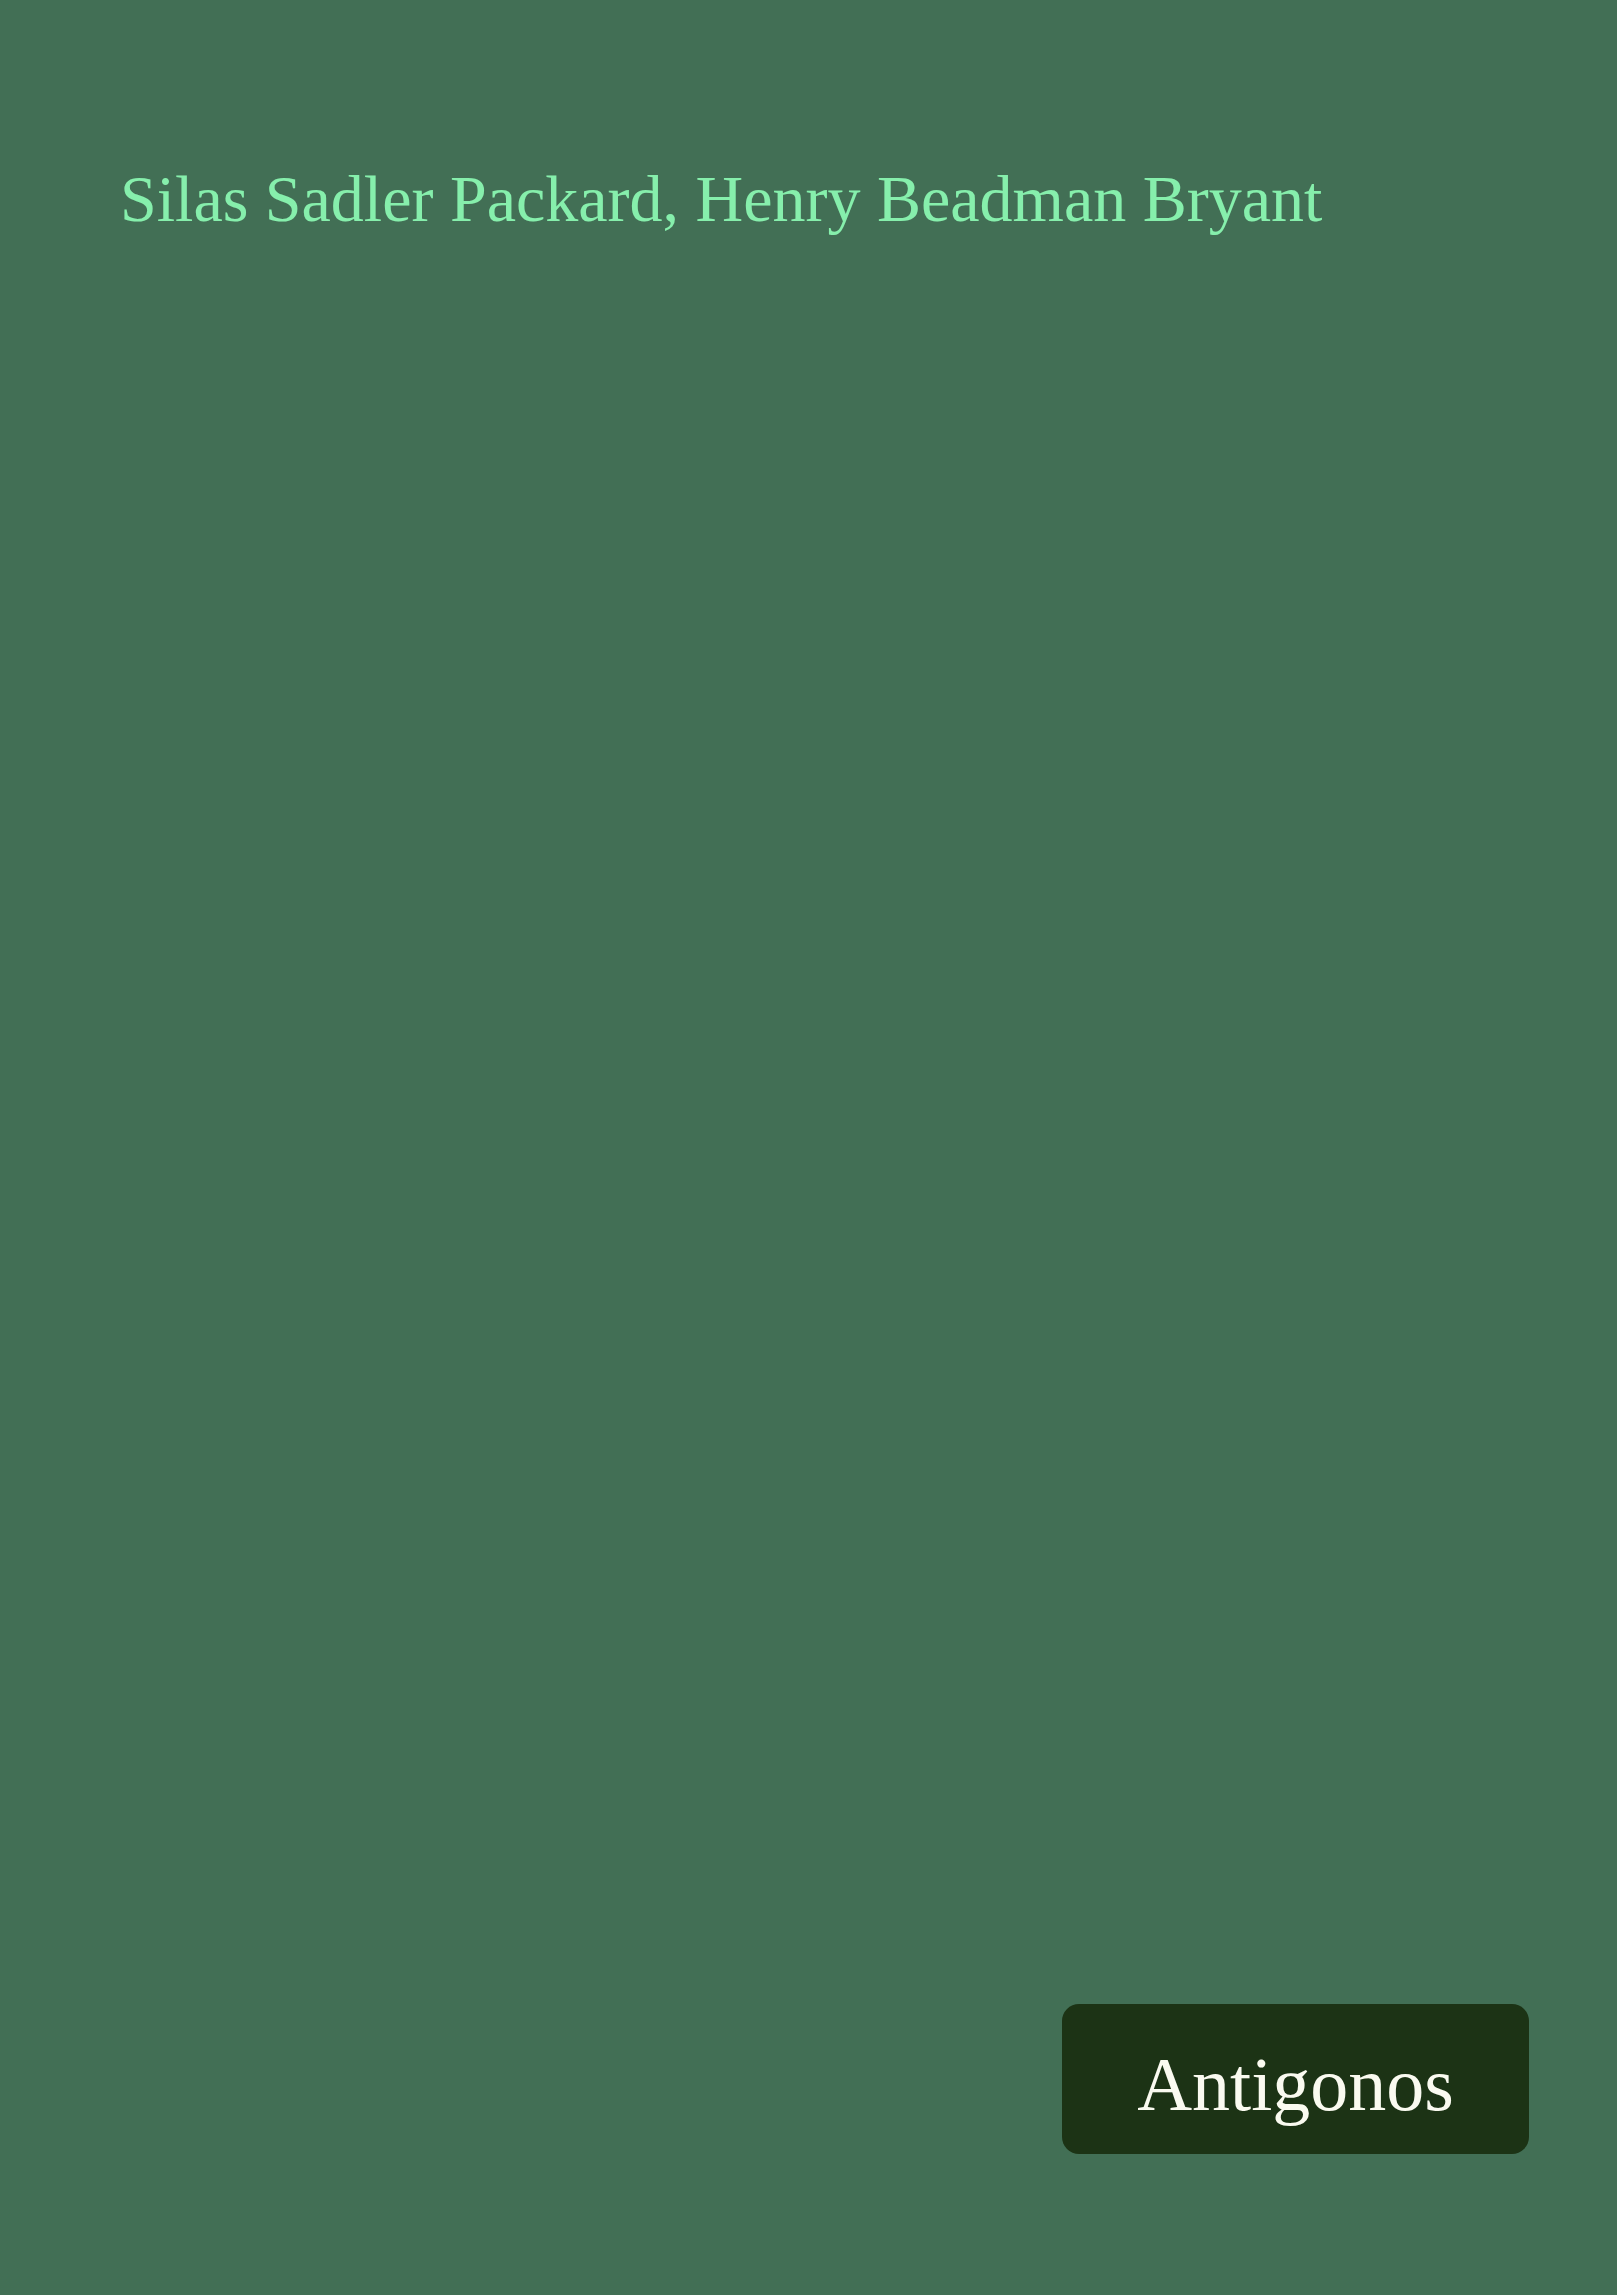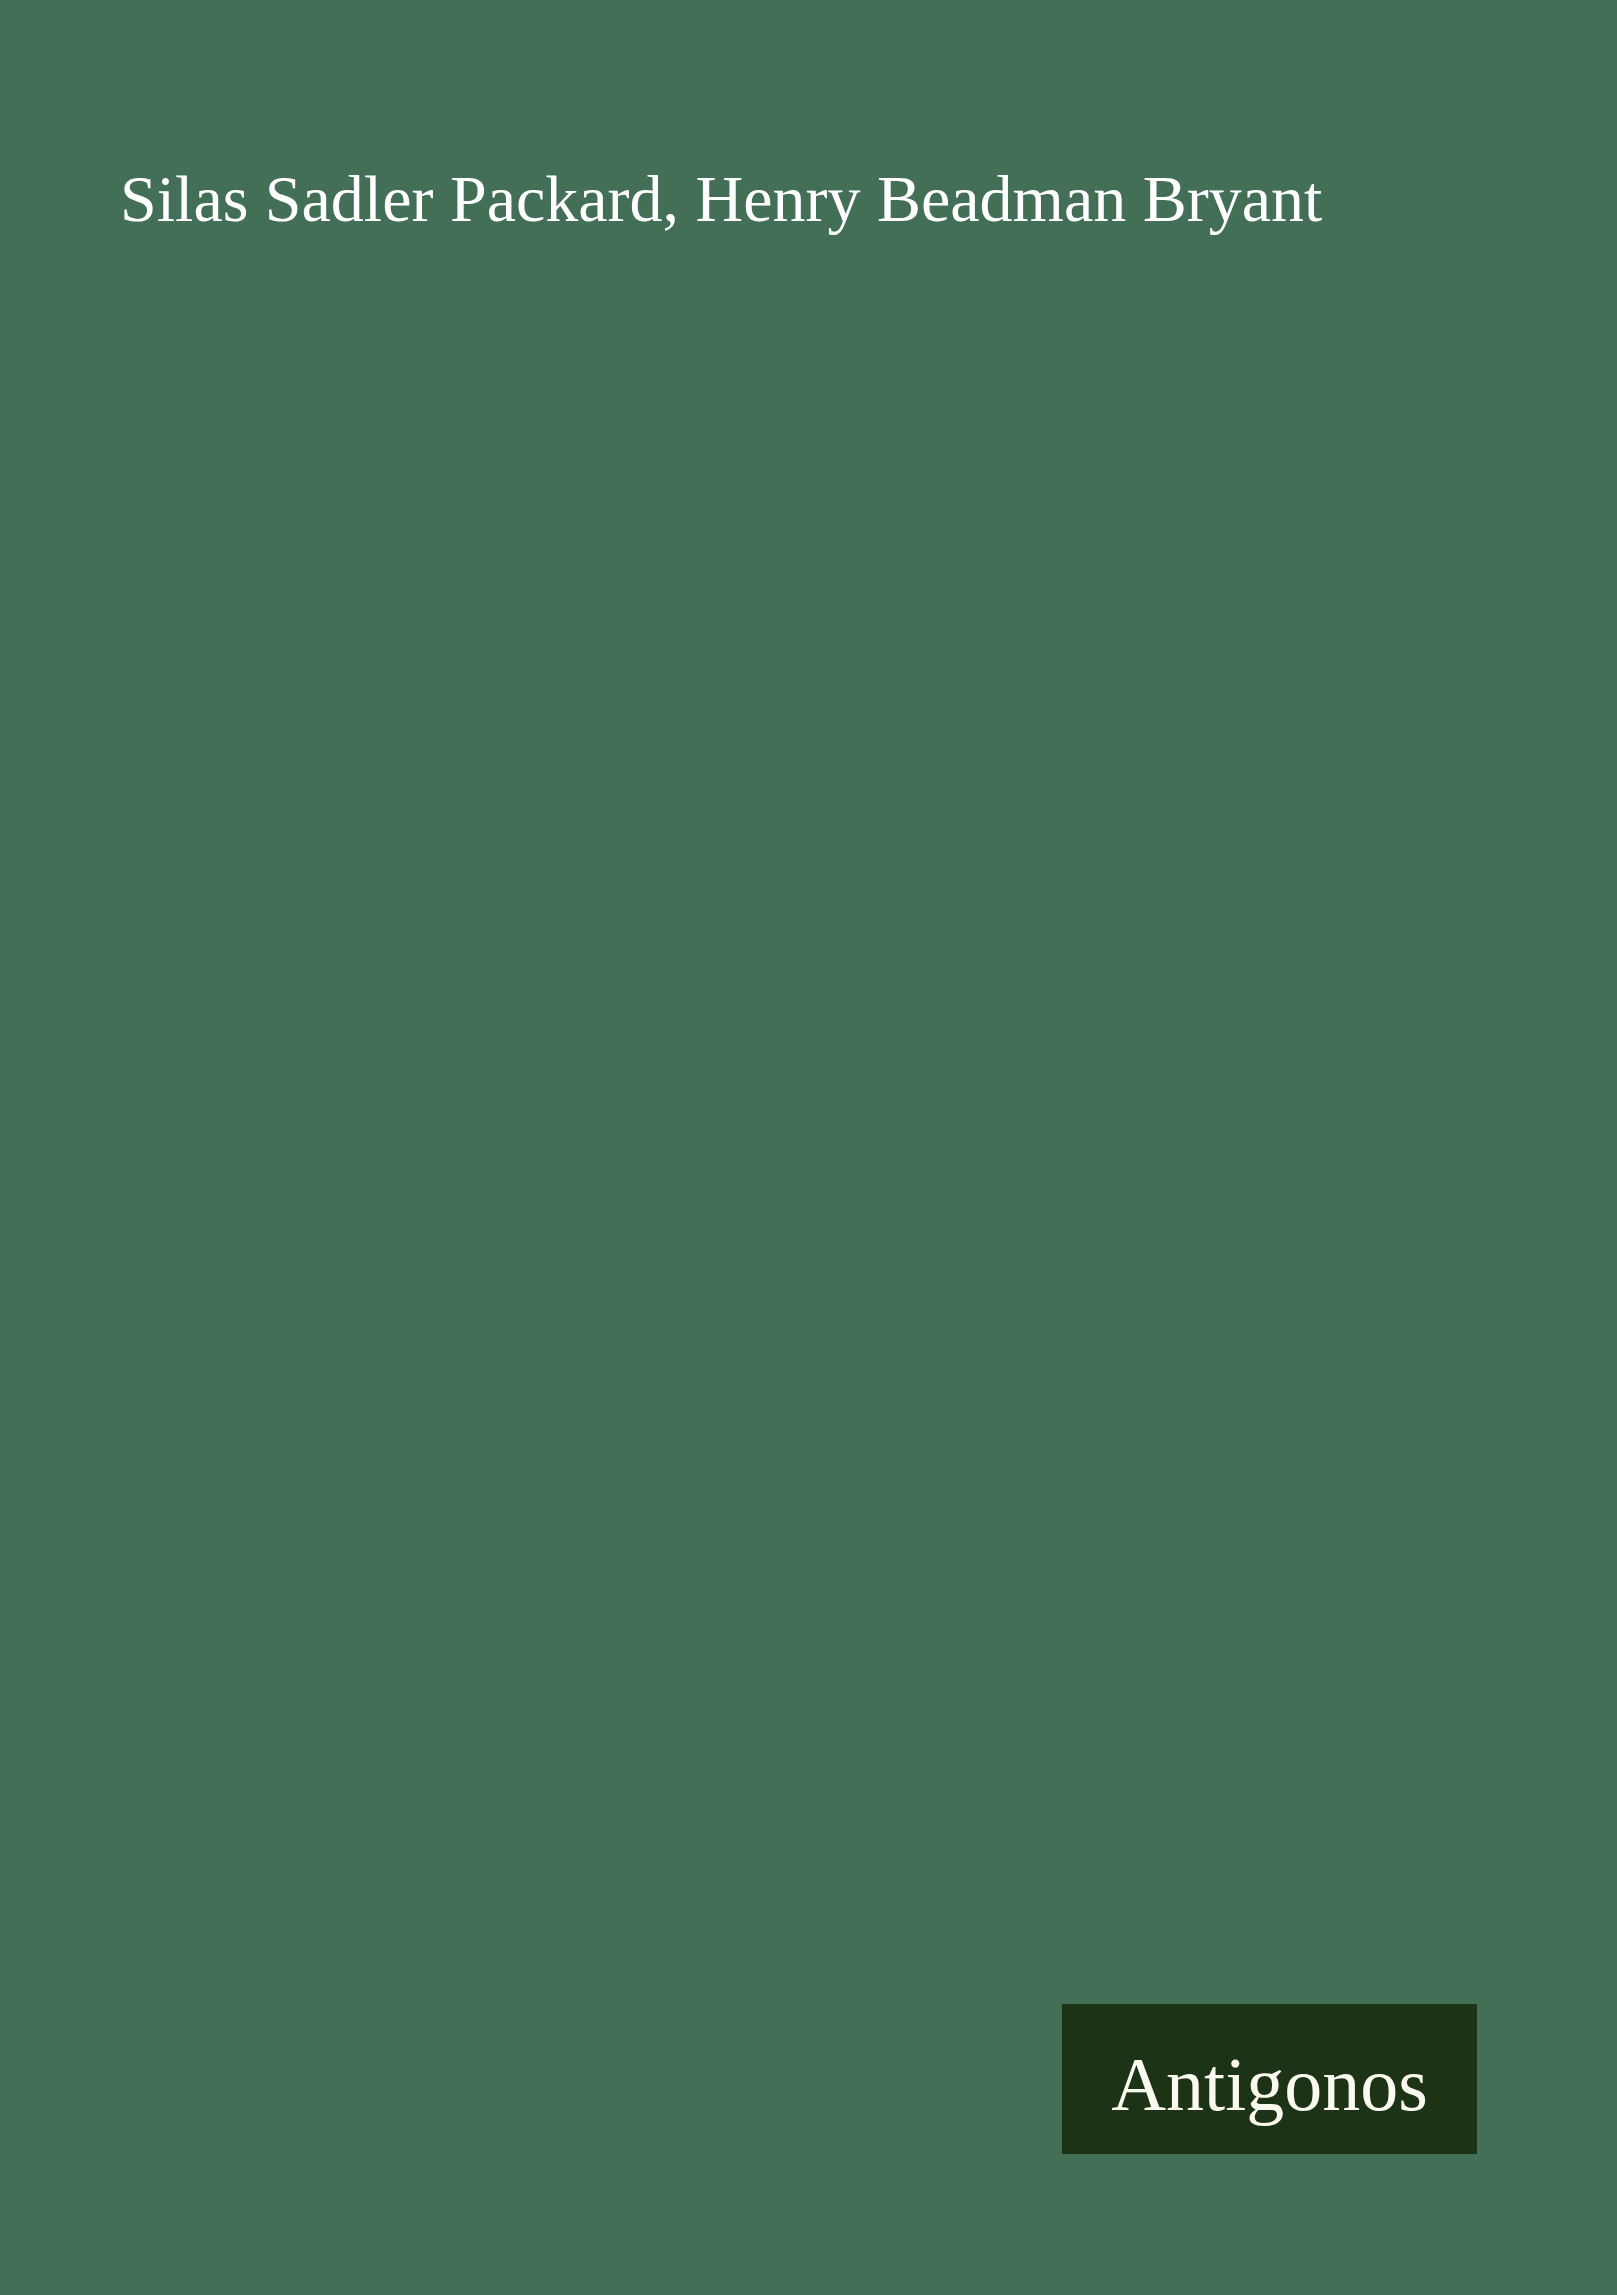--- a/index.html
+++ b/index.html
@@ -20,47 +20,48 @@
     width: 1618px;
     height: 2295px;
     background: #426f55;
   }
   .author-line {
     position: absolute;
     left: 120px;
     top: 159px;
     font-size: 66px;
     line-height: 1.2;
-    color: #ffffff;
+    color: #86efac;
     white-space: pre-wrap;
     letter-spacing: 0px;
   }
   .title-block {
     position: absolute;
     left: 120px;
     top: 351px;
     width: 1449px;
     color: #f3f0bd;
   }
   .title-line {
     font-size: 88px;
     line-height: 109px;
     white-space: pre;
     letter-spacing: -0.7px;
   }
   .publisher-box {
     position: absolute;
     left: 1062px;
     top: 2004px;
-    width: 415px;
+    width: 467px;
     height: 150px;
     background: #1c3315;
     display: flex;
     align-items: center;
     justify-content: center;
+    border-radius: 17px;
   }
   .publisher-name {
     font-size: 76px;
     color: #fafaf0;
     line-height: 1;
     padding-top: 9.4px;
     letter-spacing: 0px;
   }
 </style>
 </head>

